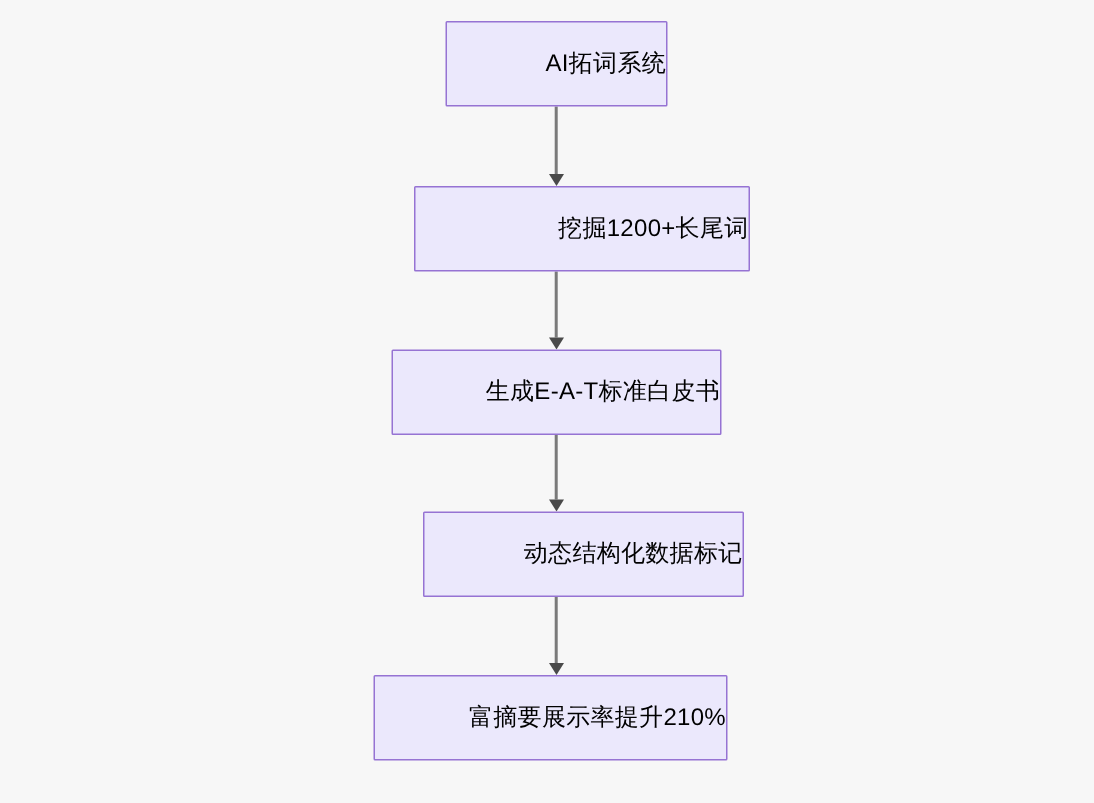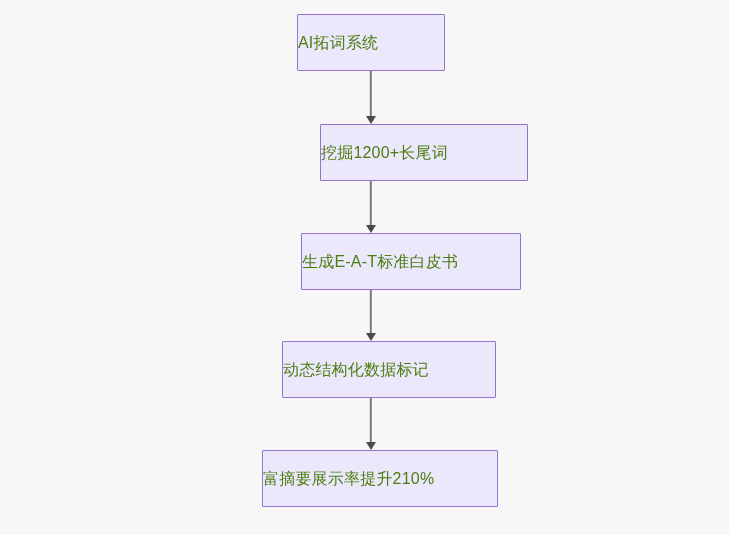--- a/index.html
+++ b/index.html
@@ -19,22 +19,22 @@
     height: 535px;
   }
   .node {
     position: absolute;
     box-sizing: border-box;
     background: #ebe8fc;
     border: 1.6px solid #9673d3;
     border-radius: 1px;
     display: flex;
     align-items: center;
-    justify-content: flex-start;
-    color: #4d7c0f;
+    justify-content: flex-end;
+    color: #000000;
     font-size: 16px;
     line-height: 1;
     white-space: nowrap;
     letter-spacing: 0.2px;
   }
   .edge {
     position: absolute;
     width: 0;
   }
   .edge-line {
@@ -78,29 +78,29 @@
 
   <div class="edge" style="left:371px; top:398px; height:52px;">
     <div class="edge-line" style="height:44px;"></div>
     <div class="edge-head" style="top:44px;"></div>
   </div>
 
   <div class="node" style="left:297px; top:14px; width:148px; height:57px;">
     <span>AI拓词系统</span>
   </div>
 
-  <div class="node" style="left:276px; top:124px; width:208px; height:57px;margin-left:44px;">
+  <div class="node" style="left:276px; top:124px; width:224px; height:57px;">
     <span>挖掘1200+长尾词</span>
   </div>
 
-  <div class="node" style="left:261px; top:233px; width:220px; height:57px;margin-left:40px;">
+  <div class="node" style="left:261px; top:233px; width:220px; height:57px;">
     <span>生成E-A-T标准白皮书</span>
   </div>
 
   <div class="node" style="left:264px; top:341px; width:214px; height:57px;margin-left:18px;">
     <span>动态结构化数据标记</span>
   </div>
 
-  <div class="node" style="left:262px; top:450px; width:236px; height:57px;">
+  <div class="node" style="left:249px; top:450px; width:236px; height:57px;">
     <span>富摘要展示率提升210%</span>
   </div>
 
 </div>
 
 </body></html>

